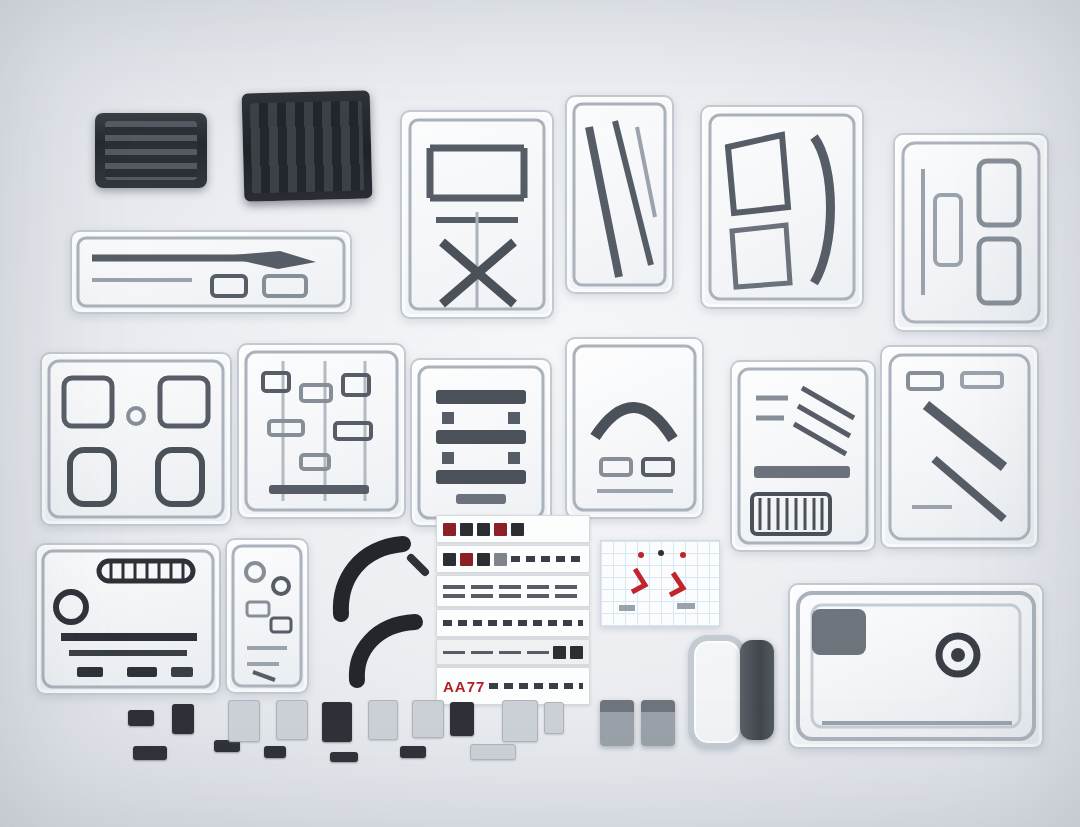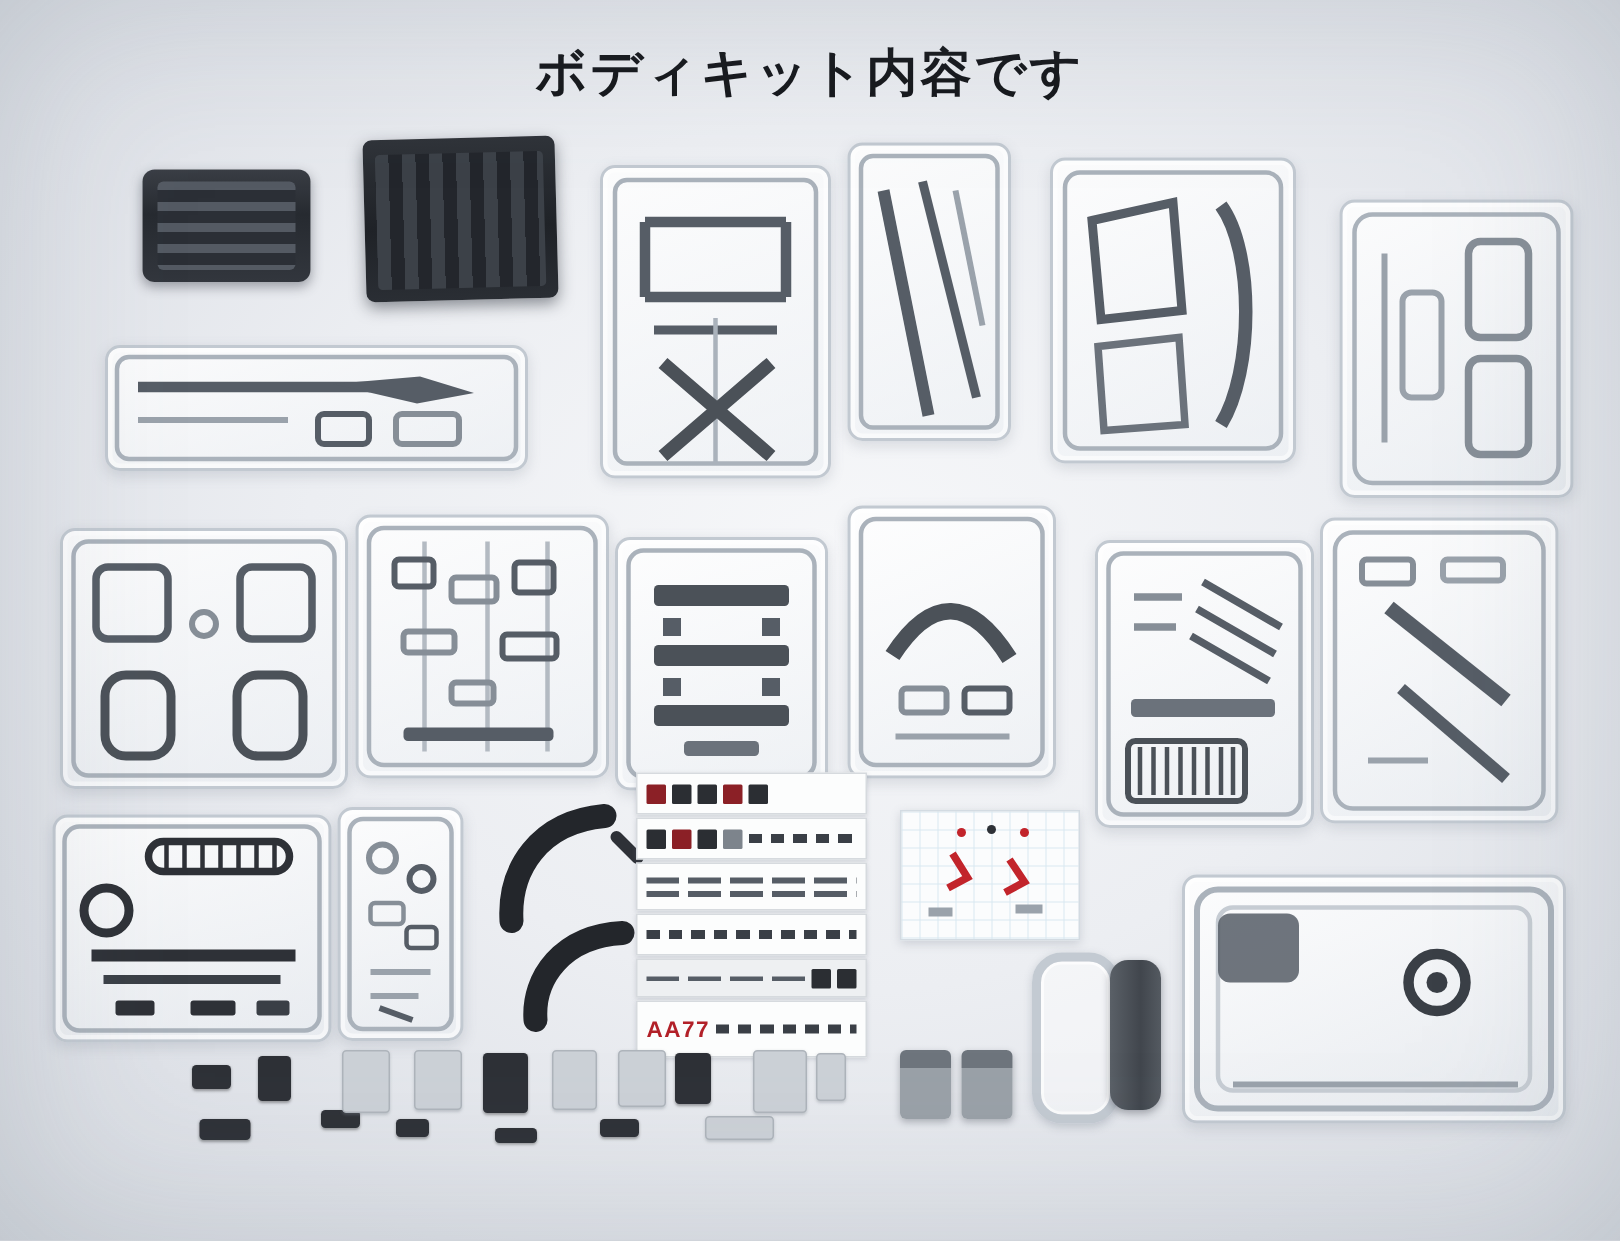--- a/index.html
+++ b/index.html
@@ -43,21 +43,21 @@
   .p8{left:40px;top:352px;width:188px;height:170px;}
   .p9{left:237px;top:343px;width:165px;height:172px;}
   .p10{left:410px;top:358px;width:138px;height:165px;}
   .p11{left:565px;top:337px;width:135px;height:178px;}
   .p12{left:730px;top:360px;width:142px;height:188px;}
   .p13{left:880px;top:345px;width:155px;height:200px;}
   
   .p14{left:35px;top:543px;width:182px;height:148px;}
   .p15{left:225px;top:538px;width:80px;height:152px;}
   .p16{left:315px;top:528px;width:118px;height:162px;}
-  .p17{left:424px;top:515px;width:160px;height:188px;}
+  .p17{left:436px;top:515px;width:160px;height:188px;}
   .strip{position:absolute;left:0;right:6px;background:#fcfdfd;border:1px solid #d6dade;
       box-shadow:0 1px 3px rgba(110,120,135,.25);display:flex;align-items:center;padding:0 6px;gap:4px;}
   .sq{display:inline-block;width:13px;height:13px;border-radius:1px;}
   .sq.red{background:#8b2026;} .sq.dk{background:#2b2e33;} .sq.gy{background:#7d848c;}
   .dashline{flex:1;height:6px;background:repeating-linear-gradient(90deg,#3a3f46 0 9px,transparent 9px 15px);}
   .thinline{flex:1;height:3px;background:repeating-linear-gradient(90deg,#565d66 0 22px,transparent 22px 28px);}
   .decal-code{color:#b22028;font-weight:700;font-size:15px;letter-spacing:1px;}
   .p18{left:600px;top:540px;width:118px;height:85px;background:#fbfcfd;border:1px solid #d3dbe2;
       box-shadow:0 2px 6px rgba(110,120,135,.25);
       background-image:linear-gradient(#d8e7f0 1px,transparent 1px),linear-gradient(90deg,#d8e7f0 1px,transparent 1px);
@@ -90,21 +90,20 @@
   .b13{left:450px;top:702px;width:24px;height:34px;}
   .b14{left:470px;top:744px;width:44px;height:14px;}
   .b15{left:502px;top:700px;width:34px;height:40px;}
   .b16{left:544px;top:702px;width:18px;height:30px;}
 </style>
 </head>
 <body>
 
 <div class="stage">
 
-  <h1 class="title">ボディキット内容です</h1>
 
   <div class="part p1"></div>
   <div class="part p2"></div>
 
   <div class="part sprue p3">
     <svg viewBox="0 0 150 205">
       <rect x="8" y="8" width="134" height="189" rx="8" fill="none" stroke="#aab2bb" stroke-width="3"></rect>
       <path d="M28 36 H122 M28 36 V86 M122 36 V86 M28 86 H122" stroke="#565d66" stroke-width="7" fill="none"></path>
       <path d="M34 108 H116" stroke="#565d66" stroke-width="6"></path>
       <path d="M75 100 V196" stroke="#aab2bb" stroke-width="3"></path>

